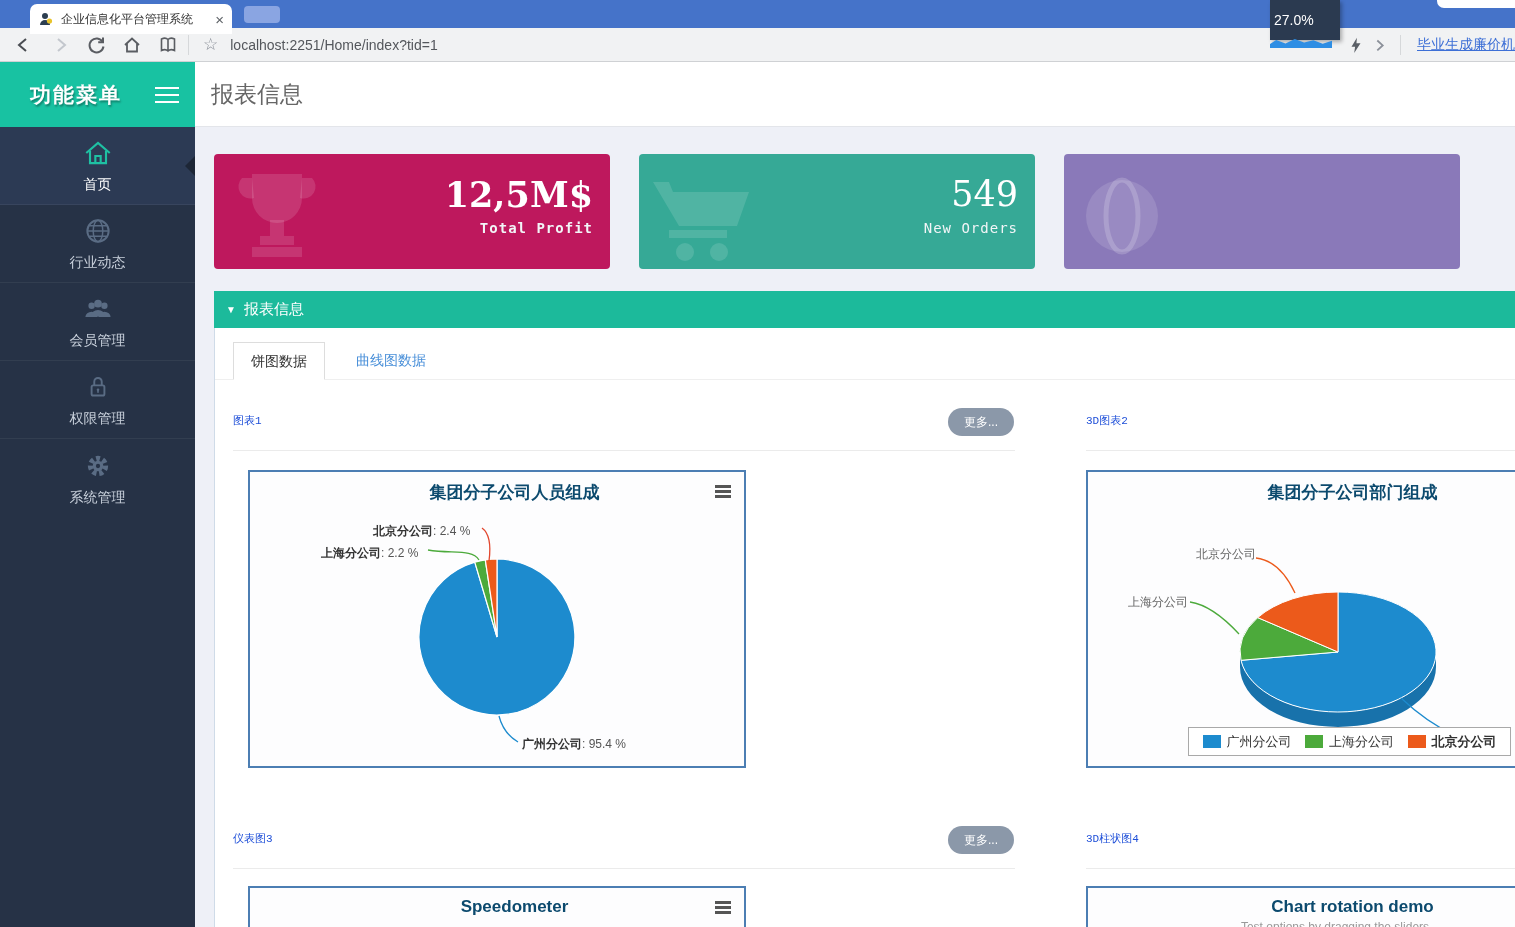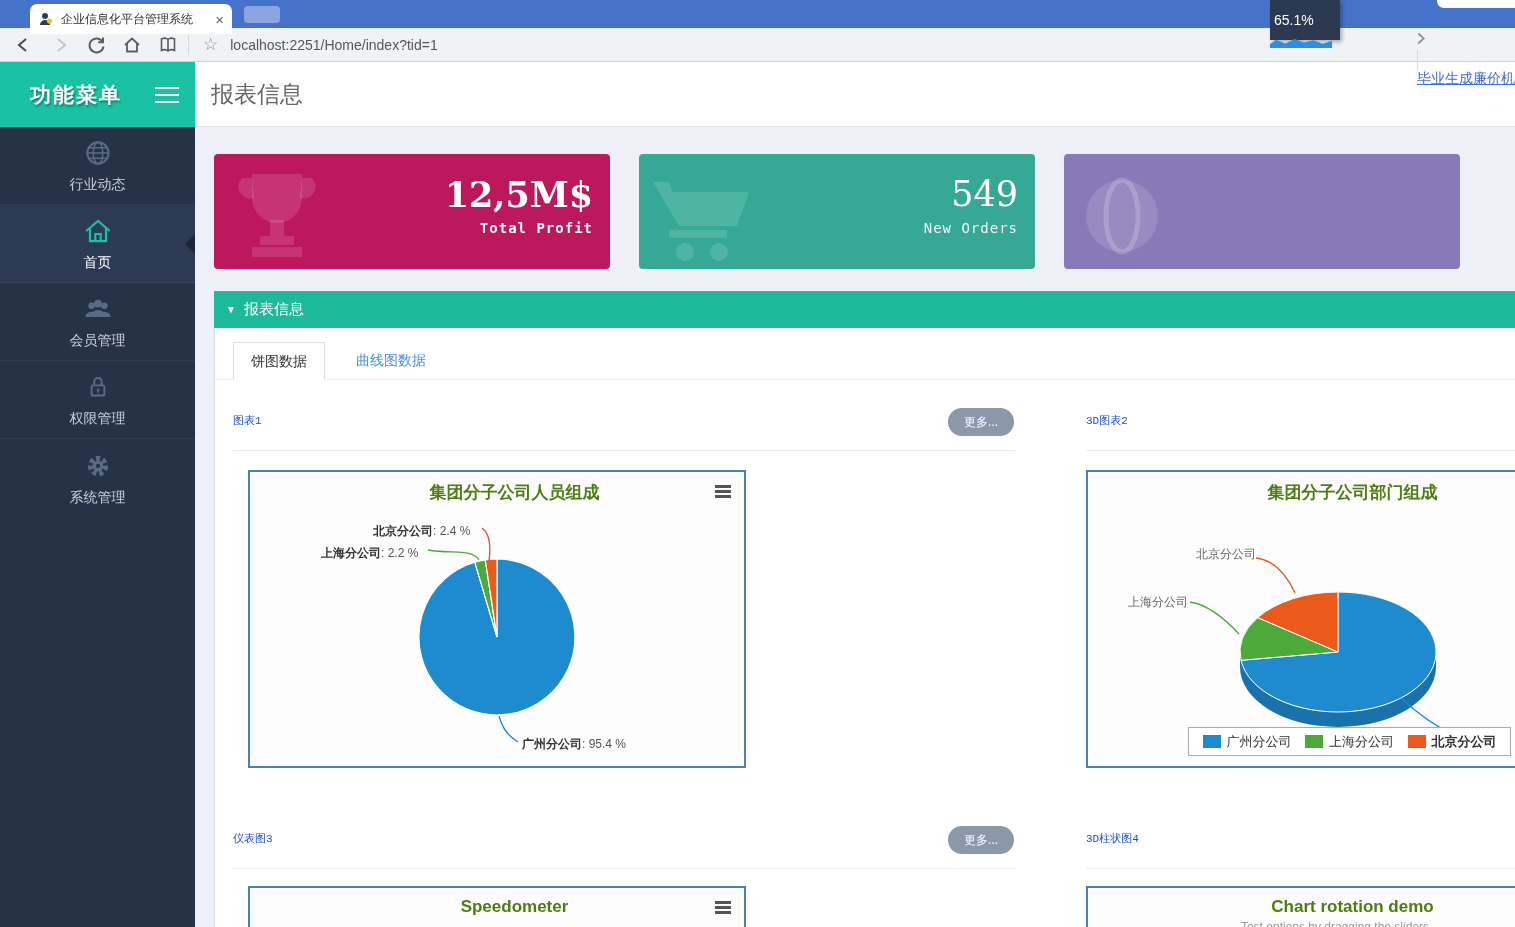--- a/index.html
+++ b/index.html
@@ -24,21 +24,21 @@
   .perf-val { position: absolute; left: 4px; bottom: 12px; color: #fff; font-size: 14px; }
   .perf-graph { position: absolute; left: 0; bottom: 0; width: 62px; height: 10px; background: #2e8ee4;
     clip-path: polygon(0 60%, 10% 20%, 25% 55%, 40% 10%, 55% 45%, 70% 22%, 85% 58%, 100% 28%, 100% 100%, 0 100%); }
 
   .toolbar { position: absolute; top: 28px; left: 0; right: 0; height: 34px; background: #f1f2f3;
              border-bottom: 1px solid #cfd1d4; display: flex; align-items: center; z-index: 30; }
   .tbtn { display: flex; align-items: center; justify-content: center; width: 24px; height: 24px; flex: none; }
   .tsep { width: 1px; height: 20px; background: #d6d8da; margin: 0 8px; flex: none; }
   .url-star { font-size: 17px; color: #8a8f98; margin: 0 4px 0 6px; }
   .url-text { font-size: 14px; color: #54575c; margin-left: 8px; white-space: nowrap; }
-  .tb-right { margin-left: auto; display: flex; align-items: flex-start; flex-direction: column; }
+  .tb-right { margin-left: auto; display: flex; align-items: center; }
   .bm-link { font-size: 14px; color: #3d6fd6; text-decoration: underline; white-space: nowrap; margin-left: 8px; }
 
   
   .sidebar { position: absolute; top: 62px; left: 0; width: 195px; bottom: 0; background: #263246; z-index: 20; }
   .side-head { height: 65px; background: #18c2a2; display: flex; align-items: center; padding: 0 16px 0 30px; }
   .side-title { color: #fff; font-size: 21px; font-weight: bold; letter-spacing: 2px;
                 text-shadow: 1px 2px 2px rgba(0,0,0,.35); }
   .burger { margin-left: auto; width: 24px; display: flex; flex-direction: column; gap: 5px; }
   .burger i { display: block; height: 2px; background: #fff; }
   .menu-item { height: 78px; border-bottom: 1px solid rgba(255,255,255,.06); display: flex; flex-direction: column;
@@ -79,21 +79,21 @@
 
   .sec-head { position: absolute; font-size: 11px; color: #1d4ed8; font-family: Liberation Mono, monospace; }
   .more-btn { position: absolute; width: 66px; height: 28px; border-radius: 14px; background: #8b98a9;
               color: #fff; font-size: 12px; text-align: center; line-height: 28px; cursor: default; }
   .hrule { position: absolute; height: 1px; background: #ebebeb; }
 
   .chart-box { position: absolute; width: 498px; background: #fdfdfe; border: 2px solid #4c7eb3; }
   .cb-tall { height: 298px; }
   .cb-short { height: 220px; }
   .chart-title { position: absolute; top: 9px; left: 0; right: 0; text-align: center; font-size: 17px;
-                 font-weight: bold; color: #4d7c0f; margin-left: 35px; }
+                 font-weight: bold; color: #0c4a6e; margin-left: 35px; }
   .chart-sub { position: absolute; top: 32px; left: 0; right: 0; text-align: center; font-size: 12px; color: #999; }
   .cmenu { position: absolute; top: 13px; right: 13px; width: 16px; display: flex; flex-direction: column; gap: 2.5px; cursor: default; }
   .cmenu i { display: block; height: 2.5px; background: #555; }
   .chart-svg { position: absolute; inset: 0; width: 100%; height: 100%; }
 
   .plbl { position: absolute; font-size: 12px; color: #555; white-space: nowrap; }
   .plbl b { color: #333; }
   .plbl2 { position: absolute; font-size: 12px; color: #666; white-space: nowrap; }
 
   .legend { position: absolute; left: 100px; top: 255px; width: 323px; height: 29px; background: #fff;
@@ -123,21 +123,21 @@
       </span>
       <span class="btab-title">企业信息化平台管理系统</span>
       <span class="btab-close">×</span>
     </div>
     <div class="newtab"></div>
     <div class="corner-sliver"></div>
   </div>
 
   <div class="perf">
     <div class="perf-box">
-      <span class="perf-val">65.1%</span>
+      <span class="perf-val">27.0%</span>
     </div>
     <div class="perf-graph"></div>
   </div>
 
   <div class="toolbar">
     <span class="tbtn" style="margin-left:12px">
       <svg width="20" height="20" viewBox="0 0 20 20">
           <polyline points="12,4 5,10 12,16" fill="none" stroke="#4a4d52" stroke-width="2"></polyline>
         </svg>
     </span>
@@ -185,37 +185,37 @@
   <div class="sidebar">
     <div class="side-head">
       <span class="side-title">功能菜单</span>
       <span class="burger">
           <i></i>
           <i></i>
           <i></i>
         </span>
     </div>
 
+    <div class="menu-item active">
+      <svg width="32" height="32" viewBox="0 0 30 30">
+        <path d="M4,15 L15,5.5 L26,15" fill="none" stroke="#1fc0a3" stroke-width="2"></path>
+        <path d="M7.5,12.8 V24.5 H22.5 V12.8" fill="none" stroke="#1fc0a3" stroke-width="2"></path>
+        <path d="M12.5,24.5 V17.8 H17.5 V24.5" fill="none" stroke="#1fc0a3" stroke-width="2"></path>
+      </svg>
+      <span class="mi-label">首页</span>
+      <span class="mi-arrow"></span>
+    </div>
+
     <div class="menu-item">
       <svg width="32" height="32" viewBox="0 0 30 30">
         <circle cx="15" cy="15" r="10" fill="none" stroke="#5a6c84" stroke-width="1.8"></circle>
         <ellipse cx="15" cy="15" rx="4.5" ry="10" fill="none" stroke="#5a6c84" stroke-width="1.4"></ellipse>
         <path d="M5.3,15 H24.7 M6.8,10 H23.2 M6.8,20 H23.2" fill="none" stroke="#5a6c84" stroke-width="1.4"></path>
       </svg>
       <span class="mi-label">行业动态</span>
-    </div>
-
-    <div class="menu-item active">
-      <svg width="32" height="32" viewBox="0 0 30 30">
-        <path d="M4,15 L15,5.5 L26,15" fill="none" stroke="#1fc0a3" stroke-width="2"></path>
-        <path d="M7.5,12.8 V24.5 H22.5 V12.8" fill="none" stroke="#1fc0a3" stroke-width="2"></path>
-        <path d="M12.5,24.5 V17.8 H17.5 V24.5" fill="none" stroke="#1fc0a3" stroke-width="2"></path>
-      </svg>
-      <span class="mi-label">首页</span>
-      <span class="mi-arrow"></span>
     </div>
 
     <div class="menu-item">
       <svg width="32" height="32" viewBox="0 0 30 30">
         <g fill="#5a6c84">
             <circle cx="9" cy="12" r="3"></circle>
             <circle cx="21" cy="12" r="3"></circle>
         <path d="M3.2,22.5 a5.8,5 0 0 1 11.6,0 z"></path>
             <path d="M15.2,22.5 a5.8,5 0 0 1 11.6,0 z"></path>
         <circle cx="15" cy="10" r="3.6"></circle>

